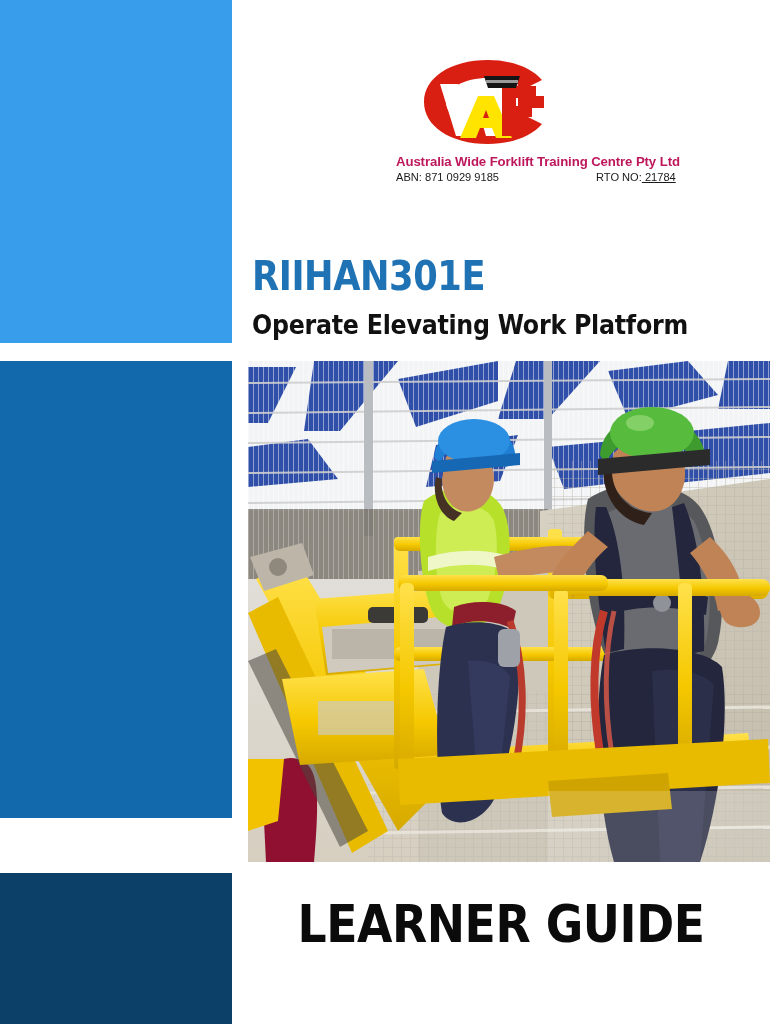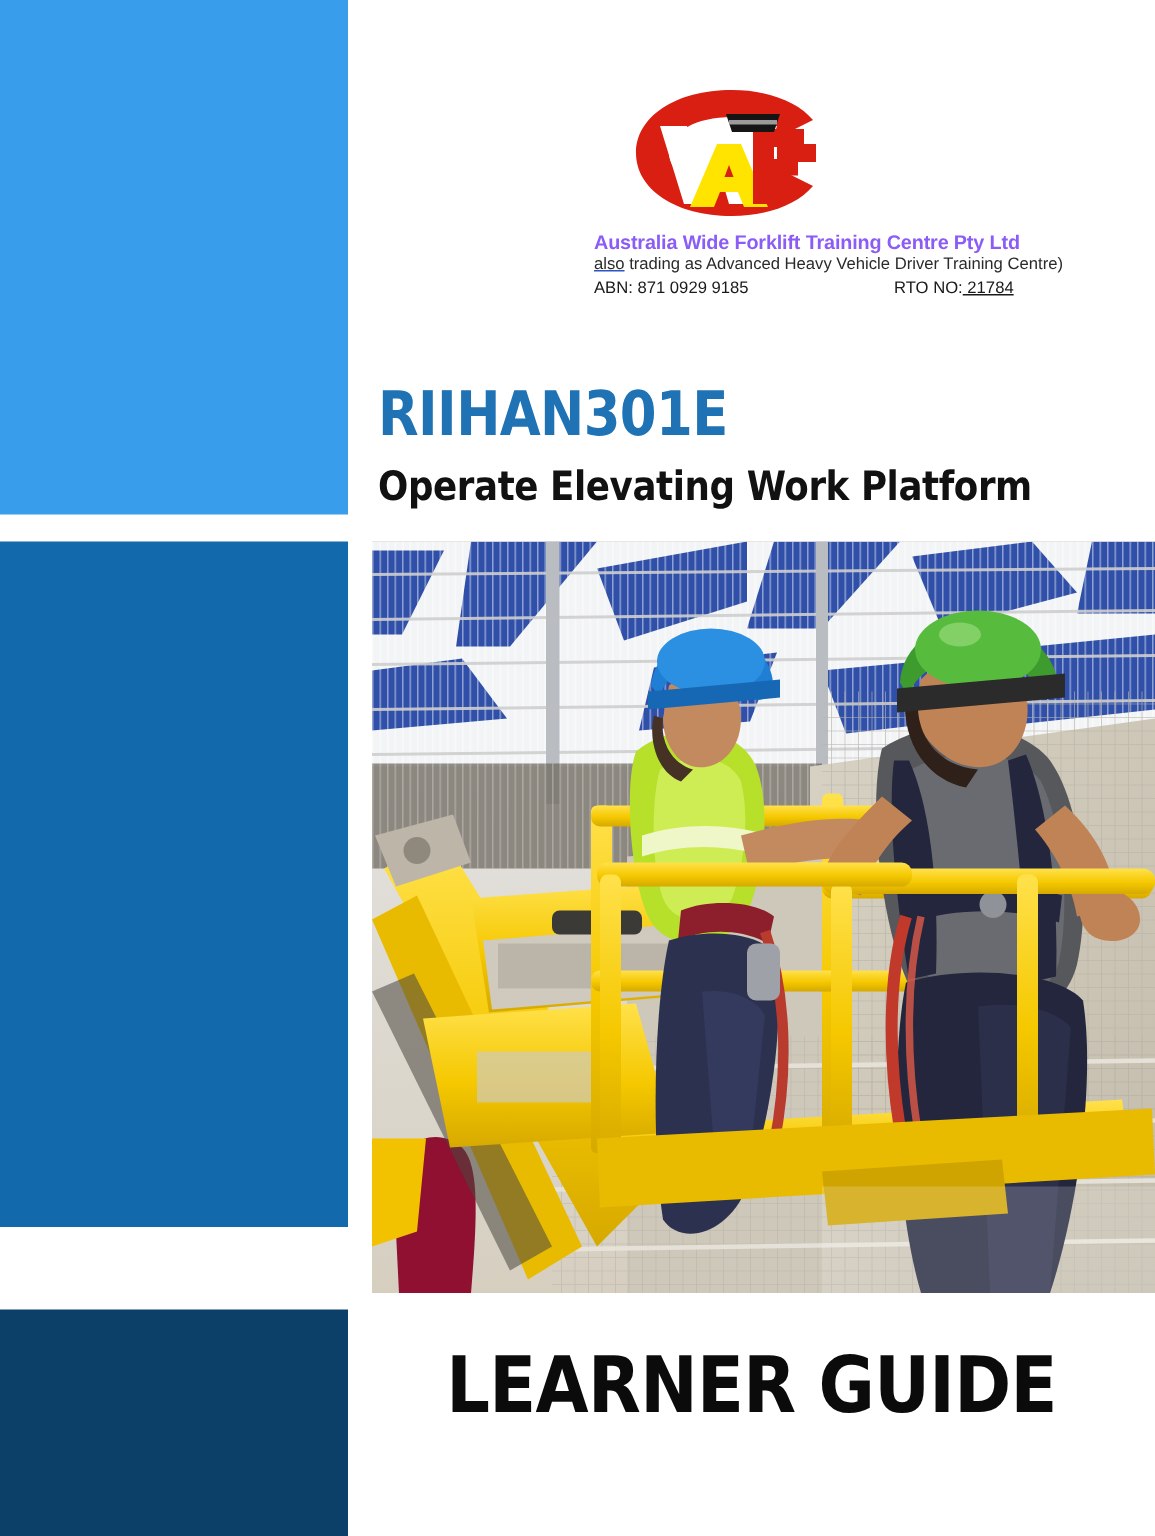--- a/index.html
+++ b/index.html
@@ -53,21 +53,21 @@
     position: relative;
     width: 150px;
     height: 92px;
     margin: 0 auto 6px 18px;
   }
   .logo-mark svg { display: block; }
 
   .org-name {
     font-size: 13.2px;
     font-weight: bold;
-    color: #8b5cf6;
+    color: #be185d;
     letter-spacing: -0.1px;
     line-height: 1.15;
     white-space: nowrap;
   }
   .org-trading {
     font-size: 11.1px;
     color: #2b2b2b;
     line-height: 1.25;
     white-space: nowrap;
     margin-top: 1px;
@@ -180,23 +180,20 @@
 
         <path d="M88 30 L122 30 L122 42 L102 42 L102 50 L118 50 L118 61 L102 61 L102 80 L88 80 Z" fill="#D91F11"></path>
 
         <path d="M70 20 L106 20 L102 32 L74 32 Z" fill="#151515"></path>
         <rect x="72" y="24" width="32" height="3" fill="#9b9b9b"></rect>
       </svg>
     </div>
 
     <div class="org-name">Australia Wide Forklift Training Centre Pty Ltd</div>
 
-    <div class="org-trading">
-      <span class="ul">also</span><span> trading as Advanced Heavy Vehicle Driver Training Centre)</span>
-    </div>
 
     <div class="org-ids">
       <div class="abn">
         <span>ABN:</span><span> 871 0929 9185</span>
       </div>
       <div class="rto">
         <span>RTO NO:</span><span class="num"> 21784</span>
       </div>
     </div>
   </div>

